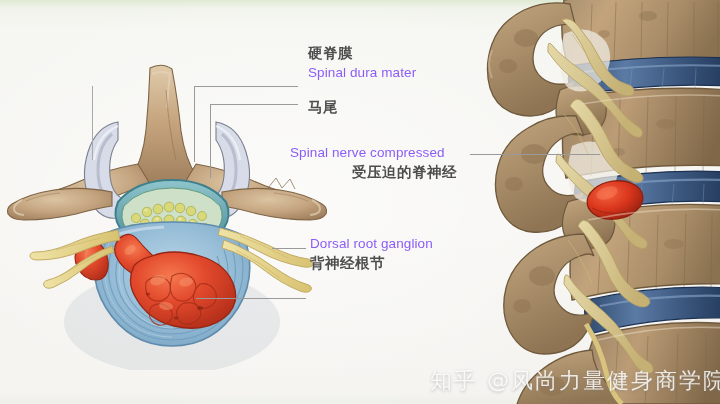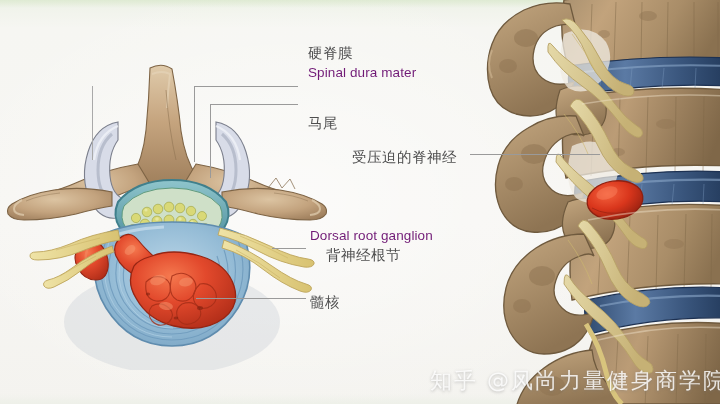--- a/index.html
+++ b/index.html
@@ -35,22 +35,22 @@
   }
 
   
   .label{
     position:absolute;
     color:#5d5d5d;
     white-space:nowrap;
     line-height:1.08;
     text-shadow:0 0 1px rgba(255,255,255,.85);
   }
-  .lab-en{font-size:13.5px;letter-spacing:.1px;color:#701a75;}
-  .lab-cn{font-size:14.5px;font-weight:400;color:#4e4e4e;letter-spacing:.5px;}
+  .lab-en{font-size:13.5px;letter-spacing:.1px;color:#8b5cf6;}
+  .lab-cn{font-size:14.5px;font-weight:700;color:#4e4e4e;letter-spacing:.5px;}
 
   
   .leader{position:absolute;background:#9a9a9a;}
   .lh{height:1px;}
   .lv{width:1px;}
 
   svg{display:block;}
   .fig{position:absolute;}
   .wm{
     position:absolute;
@@ -432,31 +432,31 @@
   <div class="leader lh" style="left:272px;top:248px;width:34px;"></div>
 
   <div class="leader lh" style="left:196px;top:298px;width:110px;"></div>
 
   <div class="label" style="left:308px;top:46px;">
     <div class="lab-cn">硬脊膜</div>
     <div class="lab-en" style="margin-top:4px;">Spinal dura mater</div>
   </div>
 
   <div class="label" style="left:308px;top:96px;">
-    <div class="lab-cn" style="margin-top:20px;">马尾</div>
+    <div class="lab-cn" style="margin-top:4px;">马尾</div>
   </div>
 
   <div class="label" style="left:290px;top:146px;">
+    <div class="lab-en">Spinal nerve compressed</div>
     <div class="lab-cn" style="margin-top:4px;margin-left:62px;">受压迫的脊神经</div>
   </div>
 
-  <div class="label" style="left:310px;top:229px;">
+  <div class="label" style="left:310px;top:237px;">
     <div class="lab-en">Dorsal root ganglion</div>
-    <div class="lab-cn" style="margin-top:4px;margin-left:16px;">背神经根节</div>
+    <div class="lab-cn" style="margin-top:4px;">背神经根节</div>
   </div>
 
   <div class="label" style="left:310px;top:291px;">
-    <div class="lab-cn" style="margin-top:4px;">髓核</div>
   </div>
 
   <div class="wm" style="left:430px;top:366px;">知乎 @风尚力量健身商学院</div>
 
 </div>
 
 </body></html>

